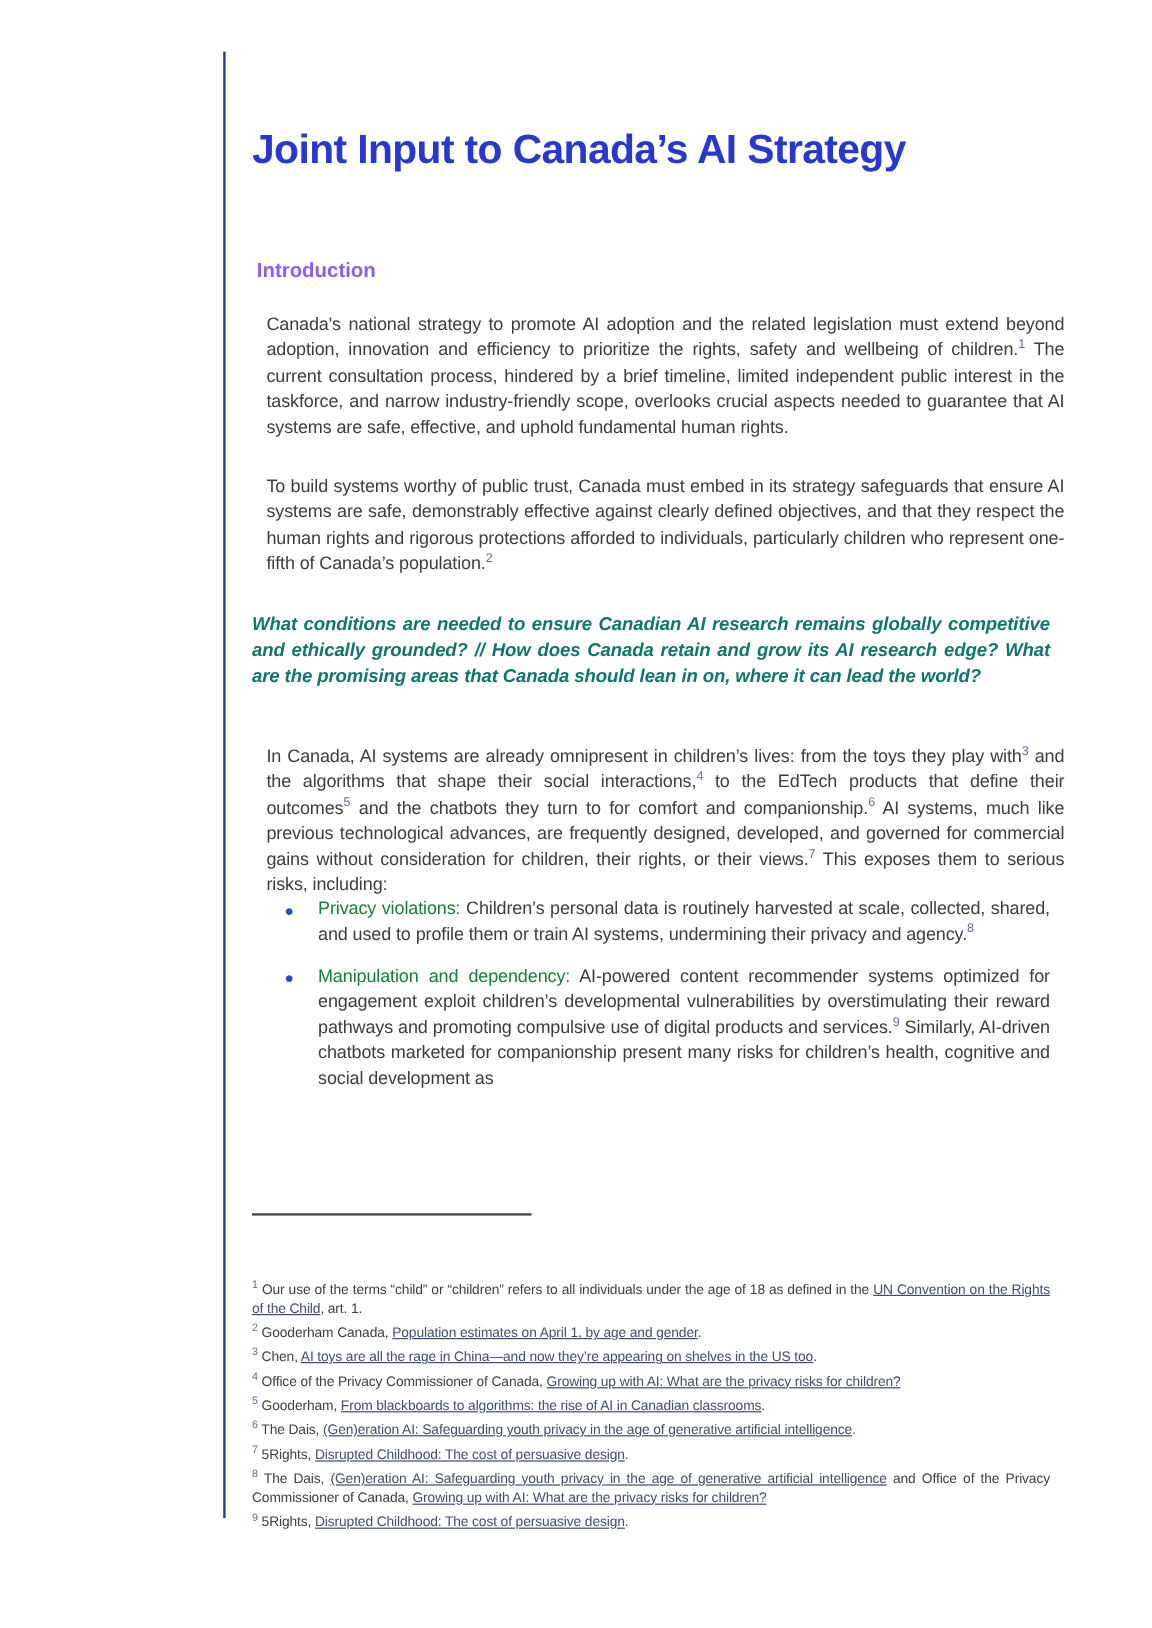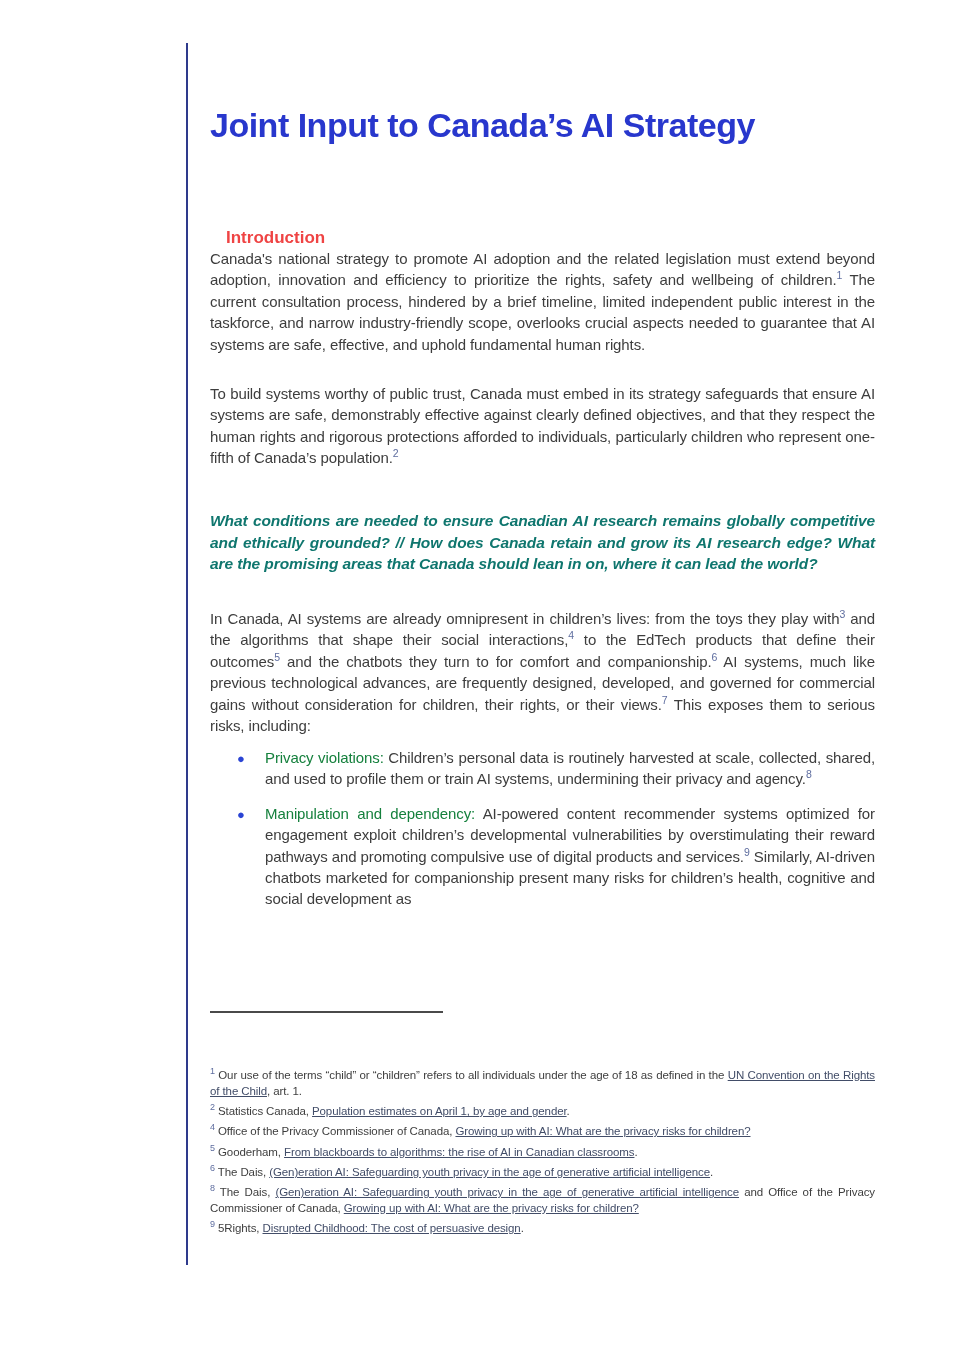--- a/index.html
+++ b/index.html
@@ -2,22 +2,22 @@
 <html><head>
 <meta charset="utf-8">
 <style>
   html,body{margin:0;padding:0;background:#ffffff;}
   body{width:960px;height:1357px;font-family:"Liberation Sans","DejaVu Sans",sans-serif;}
   .page{position:relative;width:960px;height:1357px;background:#ffffff;overflow:hidden;border-radius:25px;}
   .accent-line{position:absolute;left:186px;top:43px;width:2px;height:1222px;background:#2e3a8c;}
   .content{position:absolute;left:210px;top:0;width:665px;height:1357px;}
   .title{position:absolute;top:106px;left:0;margin:0;font-size:34px;font-weight:700;
          color:#2837cd;letter-spacing:-0.5px;white-space:nowrap;}
-  .section-heading{position:absolute;top:212px;left:0;margin:16px;font-size:17px;font-weight:700;color:#ef4444;}
-  .body-p{position:absolute;left:0;width:665px;margin:0;font-size:15px;line-height:21.4px;
+  .section-heading{position:absolute;top:212px;left:0;margin:4px;font-size:17px;font-weight:700;color:#8b5cf6;}
+  .body-p{position:absolute;left:0;width:665px;margin:12px;font-size:15px;line-height:21.4px;
           color:#3d3d3d;text-align:justify;letter-spacing:-0.1px;}
   .p1{top:248px;}
   .p2{top:383px;}
   .qheading{position:absolute;top:510px;left:0;width:665px;margin:0;font-size:15.5px;font-weight:700;
             font-style:italic;color:#0f766e;text-align:justify;line-height:21.6px;letter-spacing:-0.1px;}
   .p3{top:608px;}
   .bullets{position:absolute;top:747px;left:0;width:665px;margin:0;padding:0;list-style:none;}
   .bullets li{position:relative;padding-left:55px;margin:0 0 13px 0;font-size:15px;line-height:21.4px;
               color:#3d3d3d;text-align:justify;letter-spacing:-0.1px;}
   .dot{position:absolute;left:27px;top:1px;color:#2a44d4;font-size:13px;}
@@ -50,22 +50,24 @@
 
     <ul class="bullets">
       <li><span class="dot">●</span><span class="blabel">Privacy violations:</span><span> Children’s personal data is routinely harvested at scale, collected, shared, and used to profile them or train AI systems, undermining their privacy and agency.</span><sup class="ref">8</sup><span></span></li>
       <li><span class="dot">●</span><span class="blabel">Manipulation and dependency:</span><span> AI-powered content recommender systems optimized for engagement exploit children’s developmental vulnerabilities by overstimulating their reward pathways and promoting compulsive use of digital products and services.</span><sup class="ref">9</sup><span> Similarly, AI-driven chatbots marketed for companionship present many risks for children’s health, cognitive and social development as</span></li>
     </ul>
 
     <div class="fn-sep"></div>
 
     <div class="footnotes">
       <p class="fn"><sup class="fnref">1</sup> <span>Our use of the terms “child” or “children” refers to all individuals under the age of 18 as defined in the </span><a href="#" class="fnlink">UN Convention on the Rights of the Child</a><span>, art. 1.</span></p>
-      <p class="fn"><sup class="fnref">2</sup> <span>Statistics Canada, </span><a href="#" class="fnlink">Population estimates on April 1, by age and gender</a><span>.</span></p>
+      <p class="fn"><sup class="fnref">2</sup> <span>Gooderham Canada, </span><a href="#" class="fnlink">Population estimates on April 1, by age and gender</a><span>.</span></p>
+      <p class="fn"><sup class="fnref">3</sup> <span>Chen, </span><a href="#" class="fnlink">AI toys are all the rage in China—and now they’re appearing on shelves in the US too</a><span>.</span></p>
       <p class="fn"><sup class="fnref">4</sup> <span>Office of the Privacy Commissioner of Canada, </span><a href="#" class="fnlink">Growing up with AI: What are the privacy risks for children?</a><span></span></p>
       <p class="fn"><sup class="fnref">5</sup> <span>Gooderham, </span><a href="#" class="fnlink">From blackboards to algorithms: the rise of AI in Canadian classrooms</a><span>.</span></p>
       <p class="fn"><sup class="fnref">6</sup> <span>The Dais, </span><a href="#" class="fnlink">(Gen)eration AI: Safeguarding youth privacy in the age of generative artificial intelligence</a><span>.</span></p>
+      <p class="fn"><sup class="fnref">7</sup> <span>5Rights, </span><a href="#" class="fnlink">Disrupted Childhood: The cost of persuasive design</a><span>.</span></p>
       <p class="fn"><sup class="fnref">8</sup> <span>The Dais, </span><a href="#" class="fnlink">(Gen)eration AI: Safeguarding youth privacy in the age of generative artificial intelligence</a><span> and Office of the Privacy Commissioner of Canada, </span><a href="#" class="fnlink">Growing up with AI: What are the privacy risks for children?</a><span></span></p>
       <p class="fn"><sup class="fnref">9</sup> <span>5Rights, </span><a href="#" class="fnlink">Disrupted Childhood: The cost of persuasive design</a><span>.</span></p>
     </div>
 
   </div>
 </div>
 
 </body></html>

